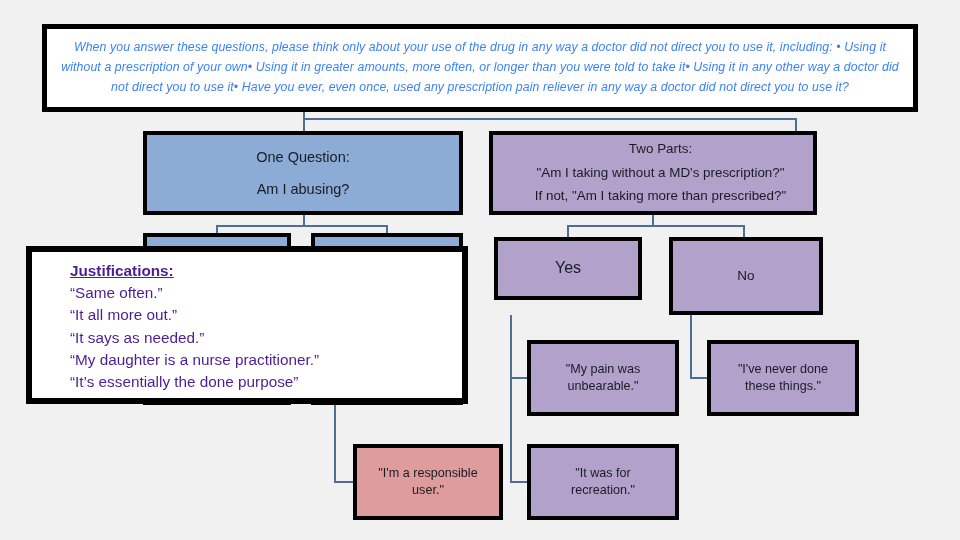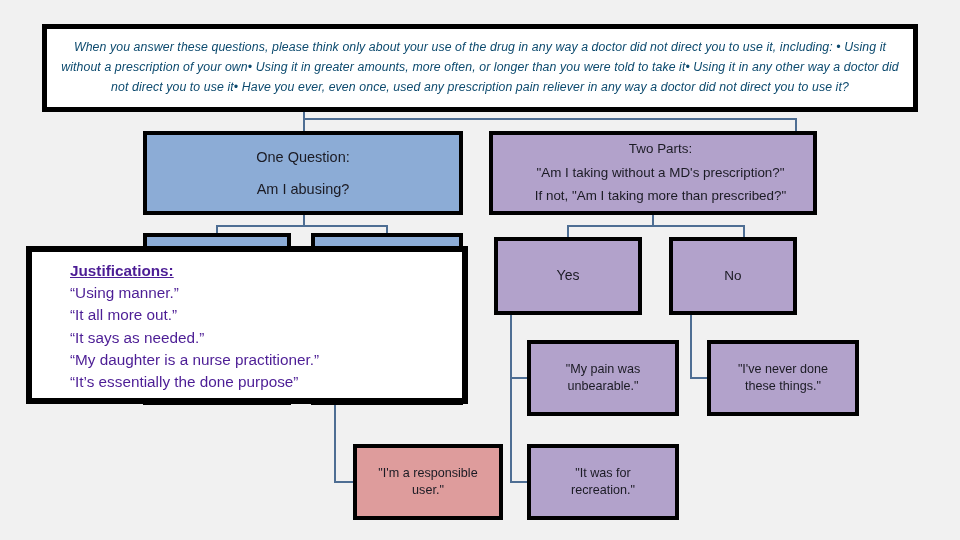--- a/index.html
+++ b/index.html
@@ -45,37 +45,37 @@
     border:5px solid #000;
     display:flex;align-items:center;justify-content:center;
     padding:2px 10px;
   }
   #banner p{
     margin:0;
     font-style:italic;
     font-size:12.3px;
     line-height:1.62;
     text-align:center;
-    color:#0c4a6e;
+    color:#3b82f6;
     letter-spacing:.1px;
   }
 
   
   #n-one-question{left:143px;top:131px;width:320px;height:84px;font-size:14.5px;}
   #n-one-question .ln2{margin:6px 0;}
 
   #n-two-parts{left:489px;top:131px;width:328px;height:84px;font-size:13.4px;}
   #n-two-parts .ln2{margin:2.5px 0;padding-left:15px;}
 
   
   #n-hidden-left {left:143px;top:233px;width:148px;height:172px;font-size:13px;}
   #n-hidden-right{left:311px;top:233px;width:152px;height:172px;font-size:13px;}
 
-  #n-yes{left:494px;top:237px;width:148px;height:78px;font-size:14px;}
-  #n-no {left:669px;top:237px;width:128px;height:78px;font-size:13.5px;}
+  #n-yes{left:494px;top:237px;width:148px;height:63px;font-size:16px;}
+  #n-no {left:669px;top:237px;width:154px;height:78px;font-size:13.5px;}
 
   #n-pain{left:527px;top:340px;width:152px;height:76px;font-size:12.6px;}
   #n-never{left:707px;top:340px;width:152px;height:76px;font-size:12.6px;}
 
   #n-responsible{left:353px;top:444px;width:150px;height:76px;font-size:12.6px;}
   #n-recreation {left:527px;top:444px;width:152px;height:76px;font-size:12.6px;}
 
   
   #overlay{
     position:absolute;
@@ -170,21 +170,21 @@
   </div>
 
   <div class="node purple" id="n-recreation">
     <span class="ln2">"It was for</span>
     <span class="ln2">recreation."</span>
   </div>
 
   <div id="overlay">
     <ul>
       <li class="hd">Justifications:</li>
-      <li>“Using manner.”</li>
+      <li>“Same often.”</li>
       <li>“It all more out.”</li>
       <li>“It says as needed.”</li>
       <li>“My daughter is a nurse practitioner.”</li>
       <li>“It’s essentially the done purpose”</li>
     </ul>
   </div>
 
 </div>
 
 </body></html>

